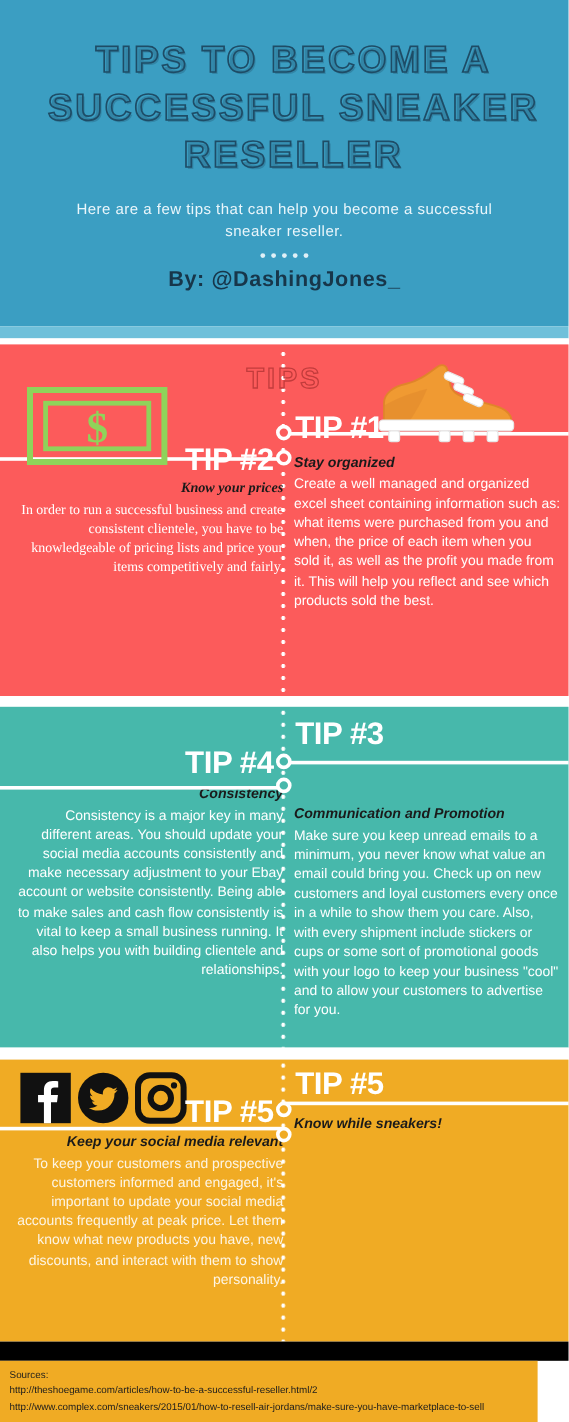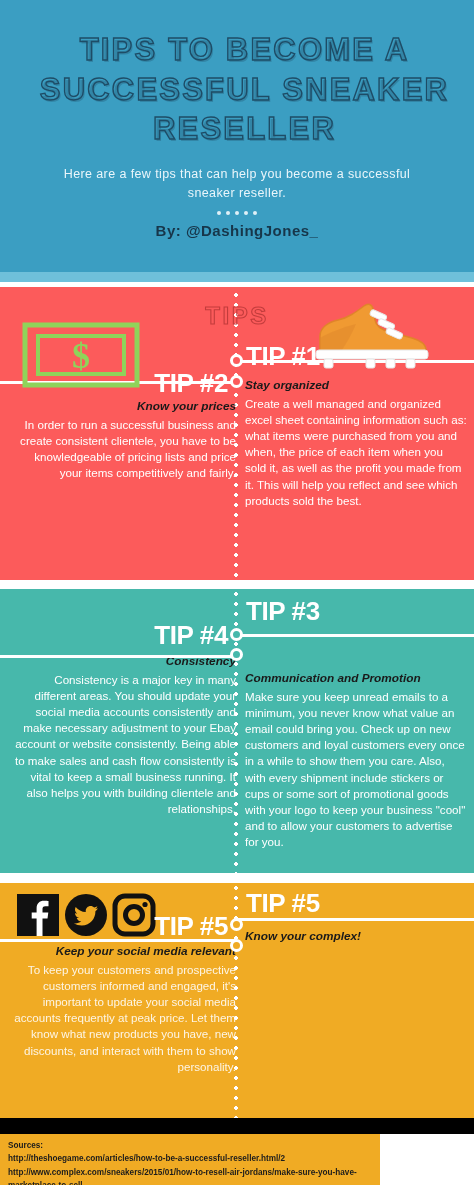--- a/index.html
+++ b/index.html
@@ -57,21 +57,21 @@
   .dots {
     margin-top: 7px;
     display: flex; justify-content: center; gap: 5px;
   }
   .dots span {
     width: 4px; height: 4px; border-radius: 50%;
     background: #dff0f7; display: block;
   }
   .byline {
     margin-top: 7px;
-    font-size: 15px;
+    font-size: 18px;
     font-weight: bold;
     color: #17364a;
     letter-spacing: 0.5px;
   }
 
   
   .section { position: absolute; left: 0; width: 474px; }
   .sec-red    { background: #fc5b5b; }
   .sec-teal   { background: #47b8ab; }
   .sec-yellow { background: #f0ab24; }
@@ -152,27 +152,26 @@
     display: flex; align-items: center; gap: 4px; z-index: 3;
   }
 
   
   .black-bar {
     position: absolute; left: 0; top: 1118px;
     width: 474px; height: 16px; background: #000000;
   }
   .sources {
     position: absolute; left: 0; top: 1134px;
-    width: 380px; height: 51px;
+    width: 448px; height: 51px;
     background: #f0ab24;
     padding: 5px 8px 0 8px;
     font-size: 8.2px;
     line-height: 1.62;
     color: #1c1c1c;
-    font-weight: bold;
   }
 </style>
 </head>
 <body>
 
 <div class="page">
 
   <div class="header">
     <div class="title">TIPS TO BECOME A SUCCESSFUL SNEAKER RESELLER</div>
     <div class="subtitle">Here are a few tips that can help you become a successful sneaker reseller.</div>
@@ -226,21 +225,21 @@
   <div class="node red" style="top:354px;"></div>
   <div class="node red" style="top:375px;"></div>
 
   <div class="tipnum l" style="top:341px;">TIP #1</div>
   <div class="col right" style="top:377px;">
     <div class="tip-head">Stay organized</div>
     <div class="tip-body">Create a well managed and organized excel sheet containing information such as: what items were purchased from you and when, the price of each item when you sold it, as well as the profit you made from it. This will help you reflect and see which products sold the best.</div>
   </div>
 
   <div class="tipnum r" style="top:368px;text-align:right;">TIP #2</div>
-  <div class="col left" style="top:398px;">
+  <div class="col left" style="top:398px;font-family:Liberation Serif, serif;">
     <div class="tip-head">Know your prices</div>
     <div class="tip-body">In order to run a successful business and create consistent clientele, you have to be knowledgeable of pricing lists and price your items competitively and fairly.</div>
   </div>
 
   <div class="divider" style="top:580px;height:9px;"></div>
 
   <div class="section sec-teal" style="top:589px;height:284px;">
     <div class="rule right" style="top:45px;"></div>
     <div class="rule left" style="top:66px;"></div>
   </div>
@@ -295,21 +294,21 @@
       <circle cx="33" cy="11.5" r="2.6" fill="#111111"></circle>
     </svg>
   </div>
 
   <div class="timeline" style="top:883px;height:235px;"></div>
   <div class="node yellow" style="top:918px;"></div>
   <div class="node yellow" style="top:939px;"></div>
 
   <div class="tipnum l" style="top:888px;">TIP #5</div>
   <div class="col right" style="top:928px;">
-    <div class="tip-head">Know your complex!</div>
+    <div class="tip-head">Know while sneakers!</div>
   </div>
 
   <div class="tipnum r" style="top:911px;">TIP #5</div>
   <div class="col left" style="top:943px;">
     <div class="tip-head">Keep your social media relevant</div>
     <div class="tip-body dim">To keep your customers and prospective customers informed and engaged, it's important to update your social media accounts frequently at peak price. Let them know what new products you have, new discounts, and interact with them to show personality.</div>
   </div>
 
   <div class="black-bar"></div>
   <div class="sources">

